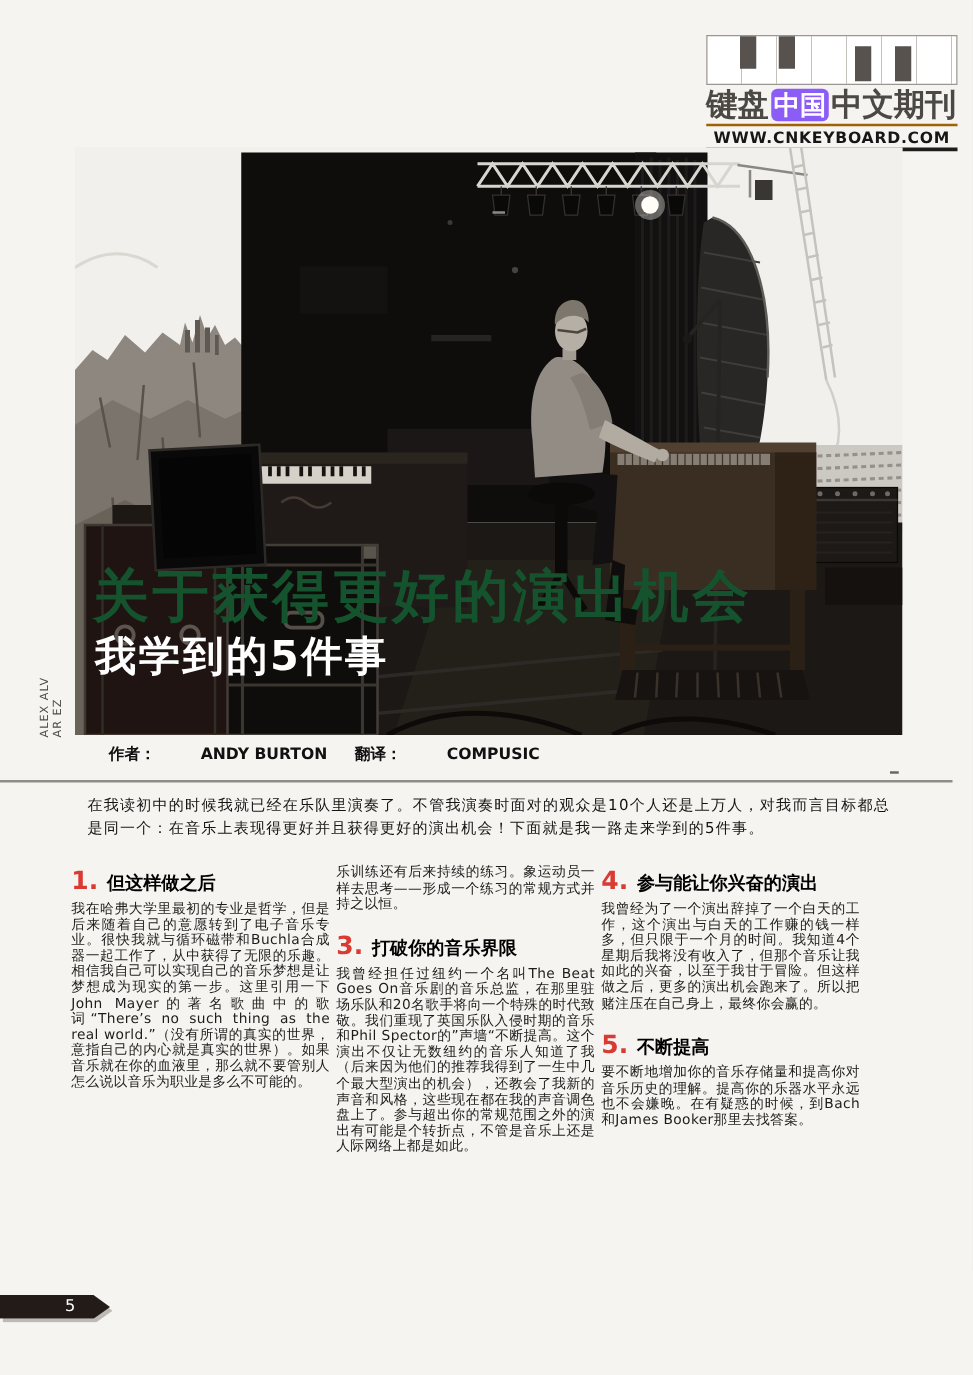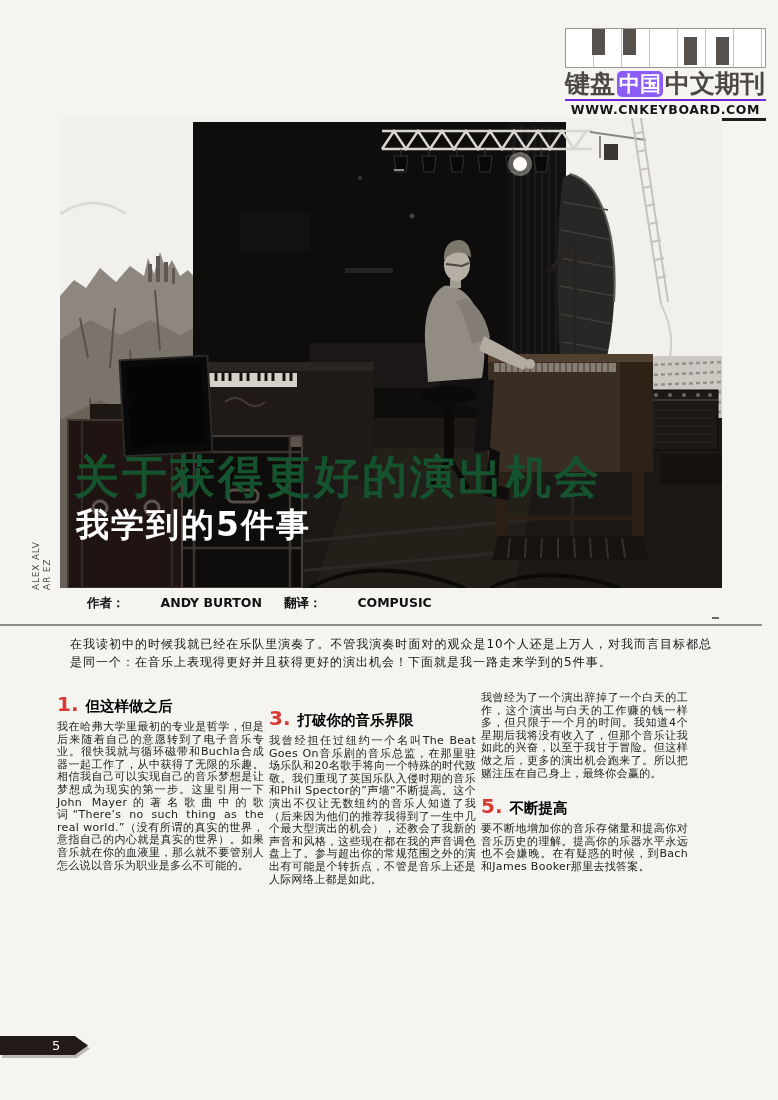--- a/index.html
+++ b/index.html
@@ -27,21 +27,21 @@
     display:flex;align-items:center;height:29px;margin-top:1px;
     font-weight:bold;font-size:25px;color:#4c4843;letter-spacing:0;
     white-space:nowrap;
   }
   .logo .seal{
     display:inline-block;background:#8b5cf6;color:#fff;border-radius:5px;
     font-size:21px;line-height:26px;height:26px;padding:0 2px;margin:0 2px;
     font-weight:bold;
   }
   .logo .url{
-    margin-top:1px;border-top:2px solid #6d28d9;border-bottom:3px solid #1d1d1d;
+    margin-top:1px;border-top:2px solid #a16207;border-bottom:3px solid #1d1d1d;
     font-size:12.5px;font-weight:bold;color:#161616;text-align:center;
     letter-spacing:.6px;padding:1px 0;white-space:nowrap;
   }
   
   .photo{position:absolute;left:60px;top:118px;width:662px;height:470px;background:#f1f0ed;}
   .photo svg{display:block;}
   .hero-title{
     position:absolute;left:14px;top:329px;
     font-size:45px;font-weight:bold;color:#14532d;letter-spacing:3px;
     white-space:nowrap;
@@ -268,27 +268,31 @@
   <div class="intro">在我读初中的时候我就已经在乐队里演奏了。不管我演奏时面对的观众是10个人还是上万人，对我而言目标都总是同一个：在音乐上表现得更好并且获得更好的演出机会！下面就是我一路走来学到的5件事。</div>
 
   <div class="col col1">
     <div class="sec-head first">
       <span class="sec-num">1.</span><span class="sec-ttl">但这样做之后</span>
     </div>
     <p class="body">我在哈弗大学里最初的专业是哲学，但是后来随着自己的意愿转到了电子音乐专业。很快我就与循环磁带和Buchla合成器一起工作了，从中获得了无限的乐趣。相信我自己可以实现自己的音乐梦想是让梦想成为现实的第一步。这里引用一下John Mayer的著名歌曲中的歌词“There’s no such thing as the real world.”（没有所谓的真实的世界，意指自己的内心就是真实的世界）。如果音乐就在你的血液里，那么就不要管别人怎么说以音乐为职业是多么不可能的。</p>
   </div>
 
   <div class="col col2">
+    <p class="body">乐训练还有后来持续的练习。象运动员一样去思考——形成一个练习的常规方式并持之以恒。</p>
     <div class="sec-head">
       <span class="sec-num">3.</span><span class="sec-ttl">打破你的音乐界限</span>
     </div>
     <p class="body">我曾经担任过纽约一个名叫The Beat Goes On音乐剧的音乐总监，在那里驻场乐队和20名歌手将向一个特殊的时代致敬。我们重现了英国乐队入侵时期的音乐和Phil Spector的”声墙“不断提高。这个演出不仅让无数纽约的音乐人知道了我（后来因为他们的推荐我得到了一生中几个最大型演出的机会），还教会了我新的声音和风格，这些现在都在我的声音调色盘上了。参与超出你的常规范围之外的演出有可能是个转折点，不管是音乐上还是人际网络上都是如此。</p>
   </div>
 
   <div class="col col3">
+    <div class="sec-head first">
+      <span class="sec-num">4.</span><span class="sec-ttl">参与能让你兴奋的演出</span>
+    </div>
     <p class="body">我曾经为了一个演出辞掉了一个白天的工作，这个演出与白天的工作赚的钱一样多，但只限于一个月的时间。我知道4个星期后我将没有收入了，但那个音乐让我如此的兴奋，以至于我甘于冒险。但这样做之后，更多的演出机会跑来了。所以把赌注压在自己身上，最终你会赢的。</p>
     <div class="sec-head">
       <span class="sec-num">5.</span><span class="sec-ttl">不断提高</span>
     </div>
     <p class="body">要不断地增加你的音乐存储量和提高你对音乐历史的理解。提高你的乐器水平永远也不会嫌晚。在有疑惑的时候，到Bach和James Booker那里去找答案。</p>
   </div>
 
   <div class="pennant-shadow"></div>
   <div class="pennant">
     <span class="n">5</span>

